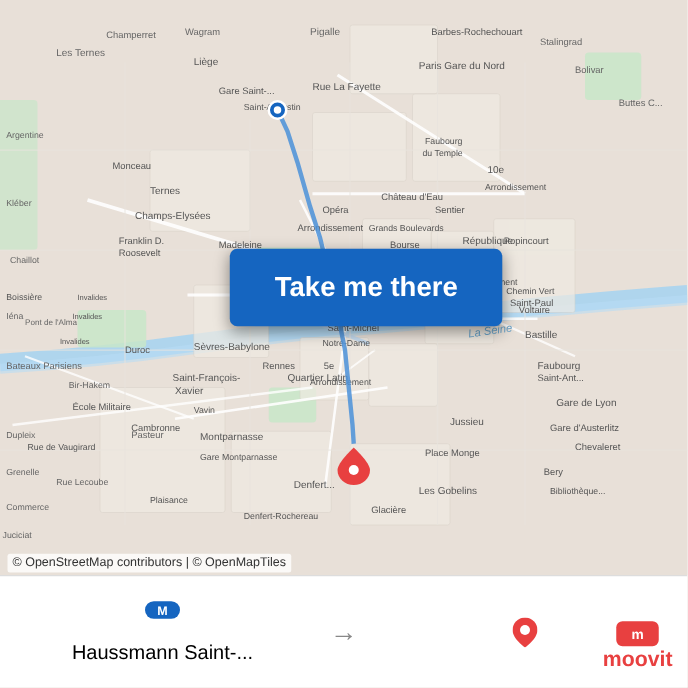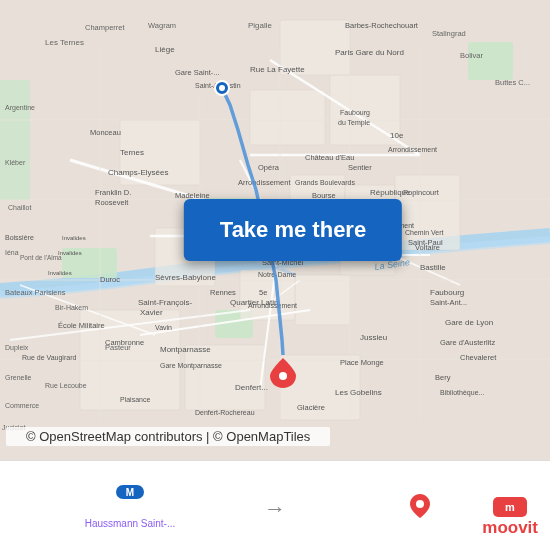--- a/index.html
+++ b/index.html
@@ -53,26 +53,26 @@
       font-weight: bold;
       cursor: pointer;
       white-space: nowrap;
       box-shadow: 0 4px 12px rgba(0,0,0,0.4);
       margin-left: 36px;
     }
 
     
     .attribution {
       position: absolute;
-      bottom: 14px;
+      bottom: 2px;
       left: 6px;
-      font-size: 13px;
+      font-size: 10px;
       color: #333;
       background: rgba(255,255,255,0.8);
-      padding: 2px 20px;
+      padding: 2px 4px;
       border-radius: 2px;
     }
 
     
     .bottom-bar {
       width: 550px;
       height: 90px;
       background: #fff;
       display: flex;
       align-items: center;
@@ -83,22 +83,22 @@
       flex: 1;
       display: flex;
       flex-direction: column;
       align-items: center;
       justify-content: center;
       padding: 8px 12px;
       height: 100%;
     }
 
     .route-label {
-      font-size: 10px;
-      color: #8b5cf6;
+      font-size: 16px;
+      color: #000000;
       text-align: center;
       margin-top: 15px;
       line-height: 1.3;
     }
 
     .arrow-icon {
       font-size: 22px;
       color: #888;
       display: flex;
       align-items: center;

